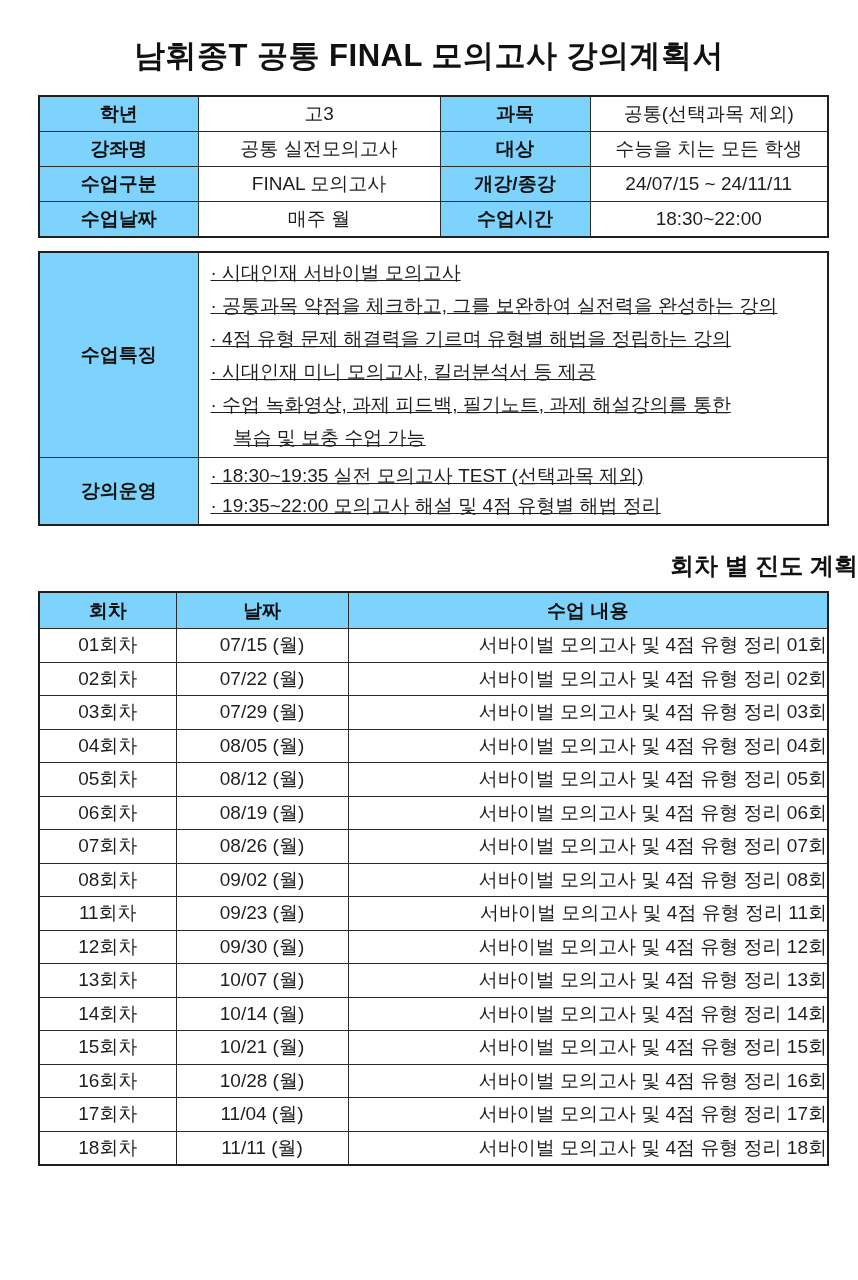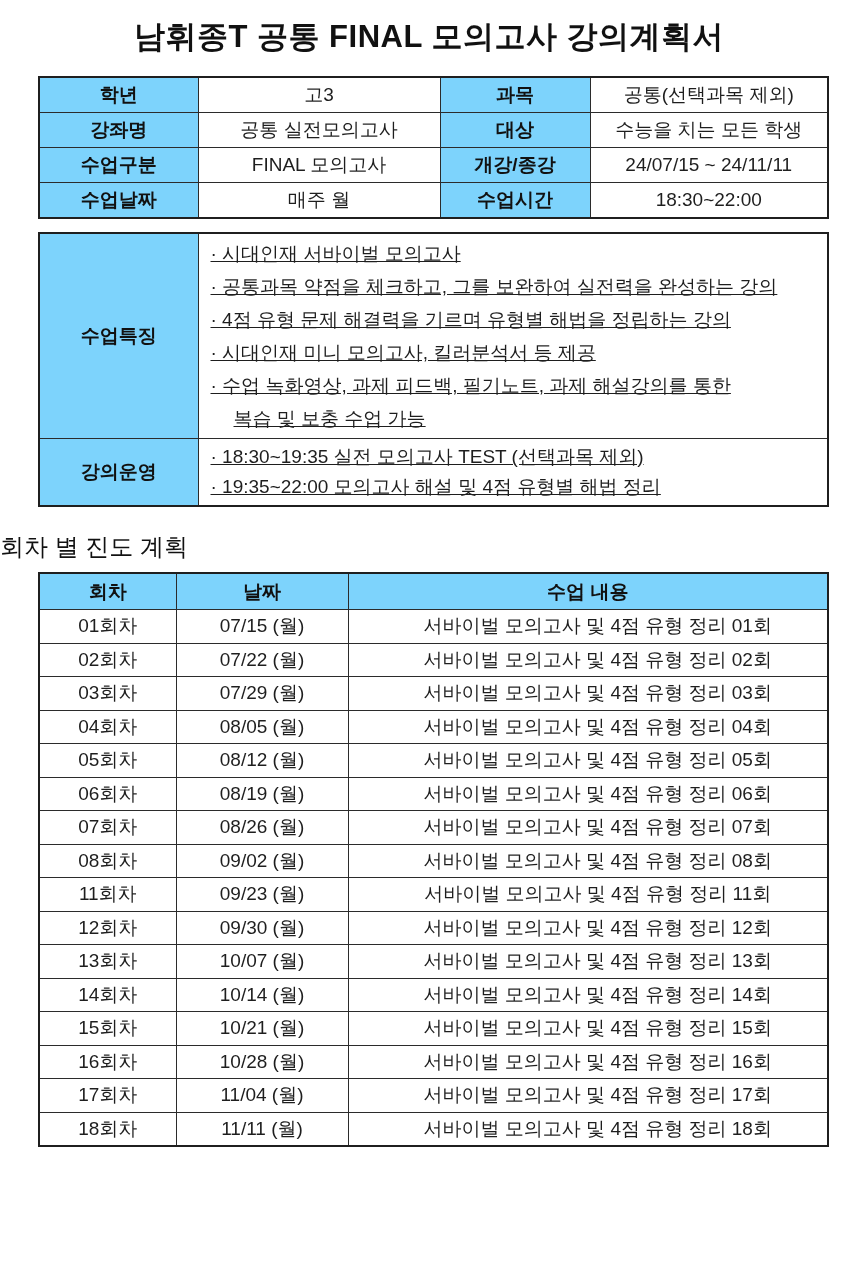--- a/index.html
+++ b/index.html
@@ -8,21 +8,21 @@
     background: #ffffff;
   }
   body {
     width: 858px;
     height: 1280px;
     font-family: "Liberation Sans", "DejaVu Sans", sans-serif;
     color: #1e1e1e;
     overflow: hidden;
   }
   .doc {
-    padding-top: 17px;
+    padding-top: 36px;
   }
   .main-title {
     margin: 0;
     text-align: center;
     font-size: 31px;
     line-height: 40px;
     font-weight: bold;
     letter-spacing: 0.5px;
     color: #111111;
   }
@@ -64,31 +64,31 @@
   .feat-line.cont { padding-left: 23px; }
   .op-content { text-align: left; padding: 6px 6px 6px 12px; }
   .op-line {
     line-height: 30px;
     white-space: nowrap;
     font-size: 19px;
   }
   
   .section-title {
     margin: 25px 0 10px 0;
-    text-align: left;
+    text-align: right;
     font-size: 24px;
     line-height: 30px;
-    font-weight: normal;
+    font-weight: bold;
     color: #111111;
   }
   
   .sched-table td { height: 32.5px; }
   .sched-table td.hd { height: 35px; }
   .sched-table td.content {
-    text-align: center;
+    text-align: right;
     padding-left: 20px;
     white-space: nowrap;
   }
 </style>
 </head>
 <body>
 
 <div class="doc">
 
   <h1 class="main-title">남휘종T 공통 FINAL 모의고사 강의계획서</h1>

